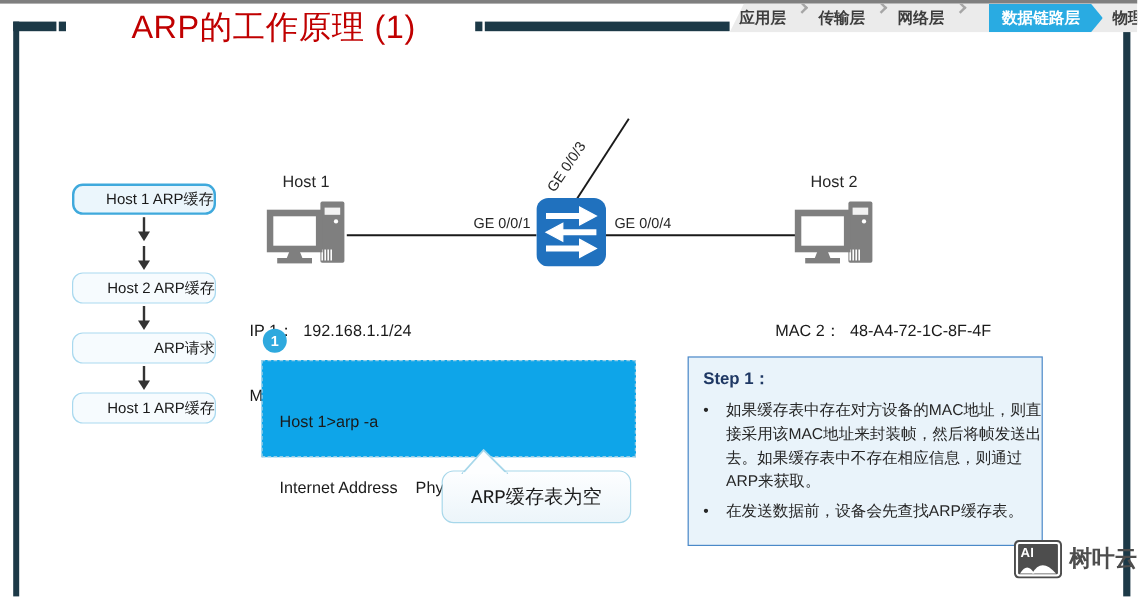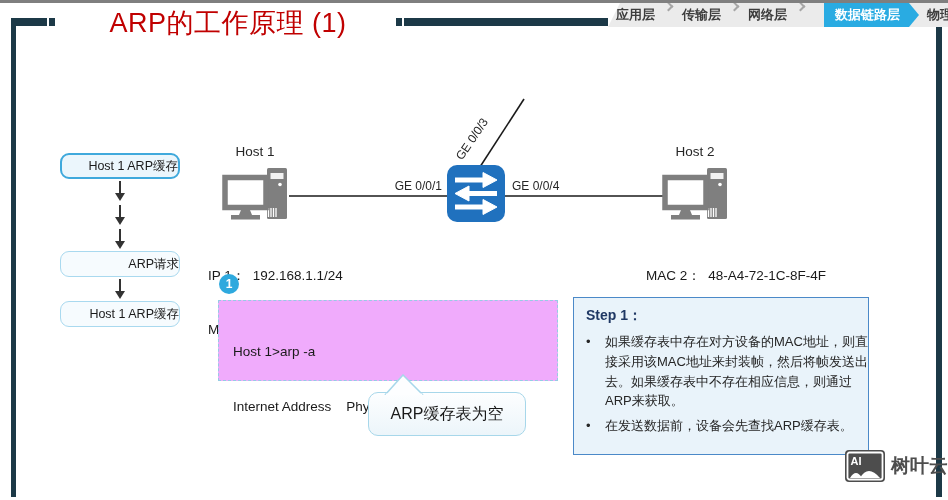--- a/index.html
+++ b/index.html
@@ -74,31 +74,31 @@
   .addr-host1 { left:208px; top:231px; }
   .addr-host2 { left:646px; top:231px; }
 
   
   .badge {
     position:absolute; left:219px; top:274px; width:20px; height:20px; border-radius:50%;
     background:#2EA9DE; color:#fff; font-size:12px; font-weight:bold;
     display:flex; align-items:center; justify-content:center;
   }
   .terminal {
-    position:absolute; left:218px; top:300px; width:340px; height:81px;
-    border:1.5px dashed #96CCE4; background:#f0abfc; padding:13px 0 0 14px;
+    position:absolute; left:218px; top:300px; width:312px; height:81px;
+    border:1.5px dashed #96CCE4; background:#0ea5e9; padding:13px 0 0 14px;
     font-size:13.5px; color:#1a1a1a; white-space:pre;
   }
   .terminal .t-line1 { margin-bottom:10px; }
   .callout {
     position:absolute; left:368px; top:392px; width:158px; height:44px;
     border:1.5px solid #A7D7EA; border-radius:10px;
     background:linear-gradient(#FDFEFF,#ECF5FA);
     display:flex; align-items:center; justify-content:center;
-    font-size:16px; color:#1a1a1a;
+    font-size:16px; color:#1a1a1a;font-family:Liberation Mono, monospace;
   }
   .callout-tail { position:absolute; left:382px; top:374px; width:44px; height:21px; }
 
   
   .step-panel {
     position:absolute; left:573px; top:297px; width:296px; height:158px;
     background:#E9F3FA; border:1.5px solid #4B89C8; padding:9px 0 0 12px;
   }
   .step-title { font-size:14px; font-weight:bold; color:#1F3864; margin-bottom:7px; }
   .step-bullet { display:flex; font-size:13px; color:#262626; line-height:1.52; margin-bottom:5px; }
@@ -134,20 +134,23 @@
     <div class="tab active"><span>数据链路层</span></div>
     <div class="tab"><span>物理层</span></div>
   </div>
 
   <div class="flow">
     <div class="flow-box hl">
         <span>Host 1 ARP缓存</span>
       </div>
     <div class="flow-arrow"></div>
     <div class="flow-arrow"></div>
+    <div class="flow-box">
+        <span>Host 2 ARP缓存</span>
+      </div>
     <div class="flow-arrow"></div>
     <div class="flow-box">
         <span>ARP请求</span>
       </div>
     <div class="flow-arrow"></div>
     <div class="flow-box">
         <span>Host 1 ARP缓存</span>
       </div>
   </div>
 

